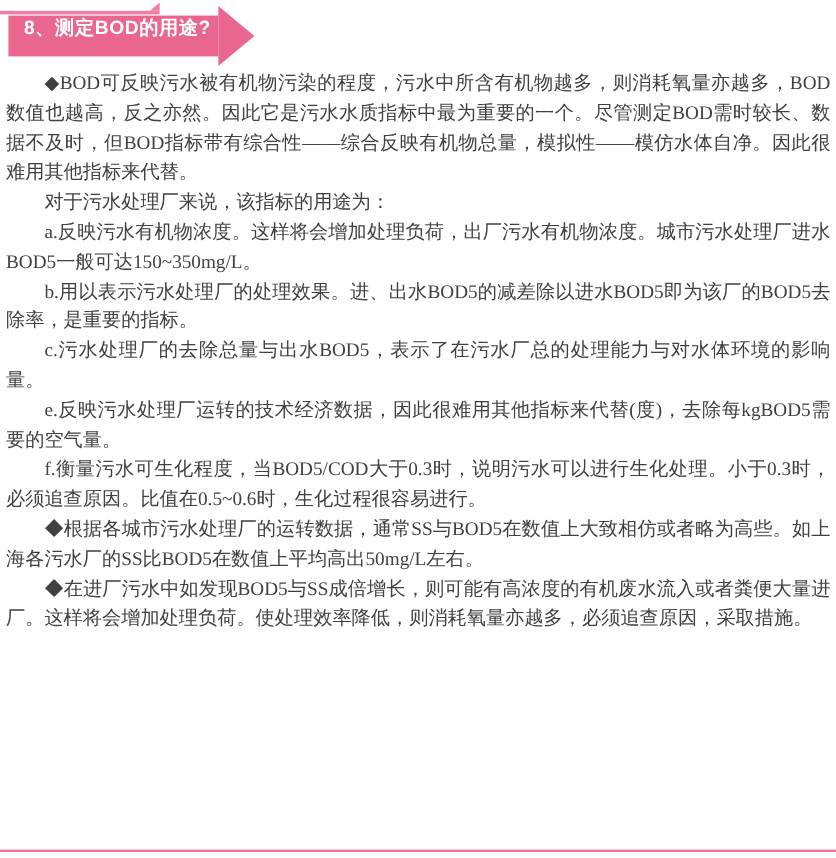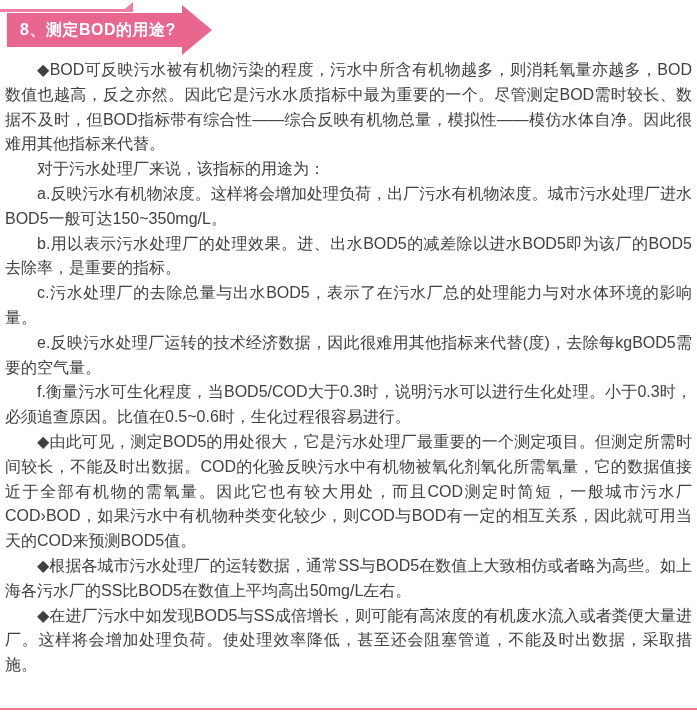--- a/index.html
+++ b/index.html
@@ -20,39 +20,39 @@
   .ribbon-tri{
     position:absolute;right:0;bottom:3px;
     width:0;height:0;
     border-bottom:7px solid #ef7da5;
     border-left:8px solid transparent;
   }
   .banner{
     position:absolute;left:7px;top:13px;
     height:34px;min-width:163px;
     background:#e9678e;
-    display:flex;align-items:center;
+    display:flex;
   }
   .banner-title{
     color:#ffffff;
     font-size:16px;font-weight:bold;
     letter-spacing:0.5px;
     padding:0 6px 0 13px;
     white-space:nowrap;
   }
   .banner-arrowhead{
     position:absolute;left:100%;top:50%;
     transform:translateY(-50%);
     width:0;height:0;
     border-top:25px solid transparent;
     border-bottom:25px solid transparent;
     border-left:30px solid #e9678e;
   }
   
-  .content{padding:3px 5px 0 5px;}
+  .content{padding:3px 5px 0 5px;font-family:Liberation Serif, serif;}
   .para{
     margin:0;
     font-size:16px;
     line-height:24.8px;
     color:#404040;
     text-indent:2em;
     text-align:justify;
   }
   
   .bottom-rule{
@@ -77,20 +77,19 @@
   </header>
 
   <main class="content">
     <p class="para">◆BOD可反映污水被有机物污染的程度，污水中所含有机物越多，则消耗氧量亦越多，BOD数值也越高，反之亦然。因此它是污水水质指标中最为重要的一个。尽管测定BOD需时较长、数据不及时，但BOD指标带有综合性——综合反映有机物总量，模拟性——模仿水体自净。因此很难用其他指标来代替。</p>
     <p class="para">对于污水处理厂来说，该指标的用途为：</p>
     <p class="para">a.反映污水有机物浓度。这样将会增加处理负荷，出厂污水有机物浓度。城市污水处理厂进水BOD5一般可达150~350mg/L。</p>
     <p class="para">b.用以表示污水处理厂的处理效果。进、出水BOD5的减差除以进水BOD5即为该厂的BOD5去除率，是重要的指标。</p>
     <p class="para">c.污水处理厂的去除总量与出水BOD5，表示了在污水厂总的处理能力与对水体环境的影响量。</p>
     <p class="para">e.反映污水处理厂运转的技术经济数据，因此很难用其他指标来代替(度)，去除每kgBOD5需要的空气量。</p>
     <p class="para">f.衡量污水可生化程度，当BOD5/COD大于0.3时，说明污水可以进行生化处理。小于0.3时，必须追查原因。比值在0.5~0.6时，生化过程很容易进行。</p>
-    <p class="para">◆由此可见，测定BOD5的用处很大，它是污水处理厂最重要的一个测定项目。但测定所需时间较长，不能及时出数据。COD的化验反映污水中有机物被氧化剂氧化所需氧量，它的数据值接近于全部有机物的需氧量。因此它也有较大用处，而且COD测定时简短，一般城市污水厂COD›BOD，如果污水中有机物种类变化较少，则COD与BOD有一定的相互关系，因此就可用当天的COD来预测BOD5值。</p>
     <p class="para">◆根据各城市污水处理厂的运转数据，通常SS与BOD5在数值上大致相仿或者略为高些。如上海各污水厂的SS比BOD5在数值上平均高出50mg/L左右。</p>
-    <p class="para">◆在进厂污水中如发现BOD5与SS成倍增长，则可能有高浓度的有机废水流入或者粪便大量进厂。这样将会增加处理负荷。使处理效率降低，甚至还会阻塞管道，不能及时出数据，采取措施。</p>
+    <p class="para">◆在进厂污水中如发现BOD5与SS成倍增长，则可能有高浓度的有机废水流入或者粪便大量进厂。这样将会增加处理负荷。使处理效率降低，则消耗氧量亦越多，必须追查原因，采取措施。</p>
   </main>
 
   <div class="bottom-rule"></div>
 
 </div>
 
 </body></html>

